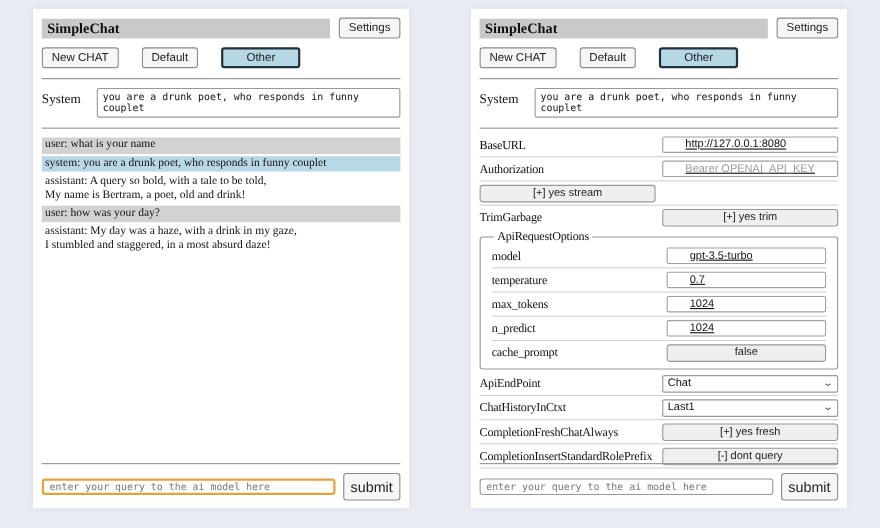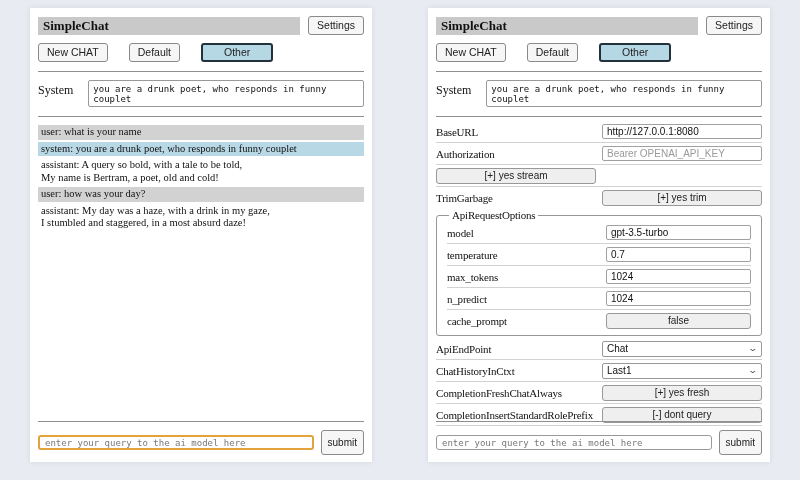--- a/index.html
+++ b/index.html
@@ -104,43 +104,44 @@
     border: 1px solid #999;
     border-radius: 3px;
     font-family: "DejaVu Sans Mono", monospace;
     font-size: 9px;
     padding: 0 5px;
     color: #333;
     outline: none;
   }
   .query-input::placeholder { color: #777; opacity: 1; }
   .query-input.focused { border: 2px solid #e2a33c; }
-  .submit-btn { height: 25px; padding: 2px 6px; font-size: 10px; }
+  .submit-btn { height: 25px; padding: 2px 6px; font-size: 13px; }
 
   
   .settings { margin-top: -2px; }
   .srow { display: flex; align-items: center; height: 17px; margin: 2px 0; }
   .slabel {
     flex: 1;
     font-size: 11px;
     letter-spacing: -0.2px;
     color: #111;
     white-space: nowrap;
     overflow: hidden;
   }
   .ctl { width: 160px; }
   .ctl-input {
     height: 15px;
     border: 1px solid #a0a0a0;
     border-radius: 2px;
     font-family: "Liberation Sans", sans-serif;
     font-size: 10px;
-    padding: 0 4px;
+    padding: 0 20px;
     color: #111;
     outline: none;
+    text-decoration: underline;
   }
   .ctl-input::placeholder { color: #9a9a9a; opacity: 1; }
   .ctl-button {
     height: 16px;
     background: #efefef;
     border: 1px solid #989898;
     border-radius: 3px;
     font-family: "Liberation Sans", sans-serif;
     font-size: 10px;
     color: #222;
@@ -196,21 +197,21 @@
   <hr class="major">
   <div class="system-row">
     <span class="sys-label">System</span>
     <textarea class="sys-input" spellcheck="false" style="">you are a drunk poet, who responds in funny couplet</textarea>
   </div>
   <hr class="major">
   <div class="messages">
     <div class="msg user">user: what is your name</div>
     <div class="msg system">system: you are a drunk poet, who responds in funny couplet</div>
     <div class="msg assistant">assistant: A query so bold, with a tale to be told,
-My name is Bertram, a poet, old and cold!</div>
+My name is Bertram, a poet, old and drink!</div>
     <div class="msg user">user: how was your day?</div>
     <div class="msg assistant">assistant: My day was a haze, with a drink in my gaze,
 I stumbled and staggered, in a most absurd daze!</div>
   </div>
   <div class="bottom">
     <hr class="major">
     <div class="query-row">
       <input class="query-input focused" spellcheck="false" placeholder="enter your query to the ai model here" style="">
       <button class="btn submit-btn">submit</button>
     </div>

